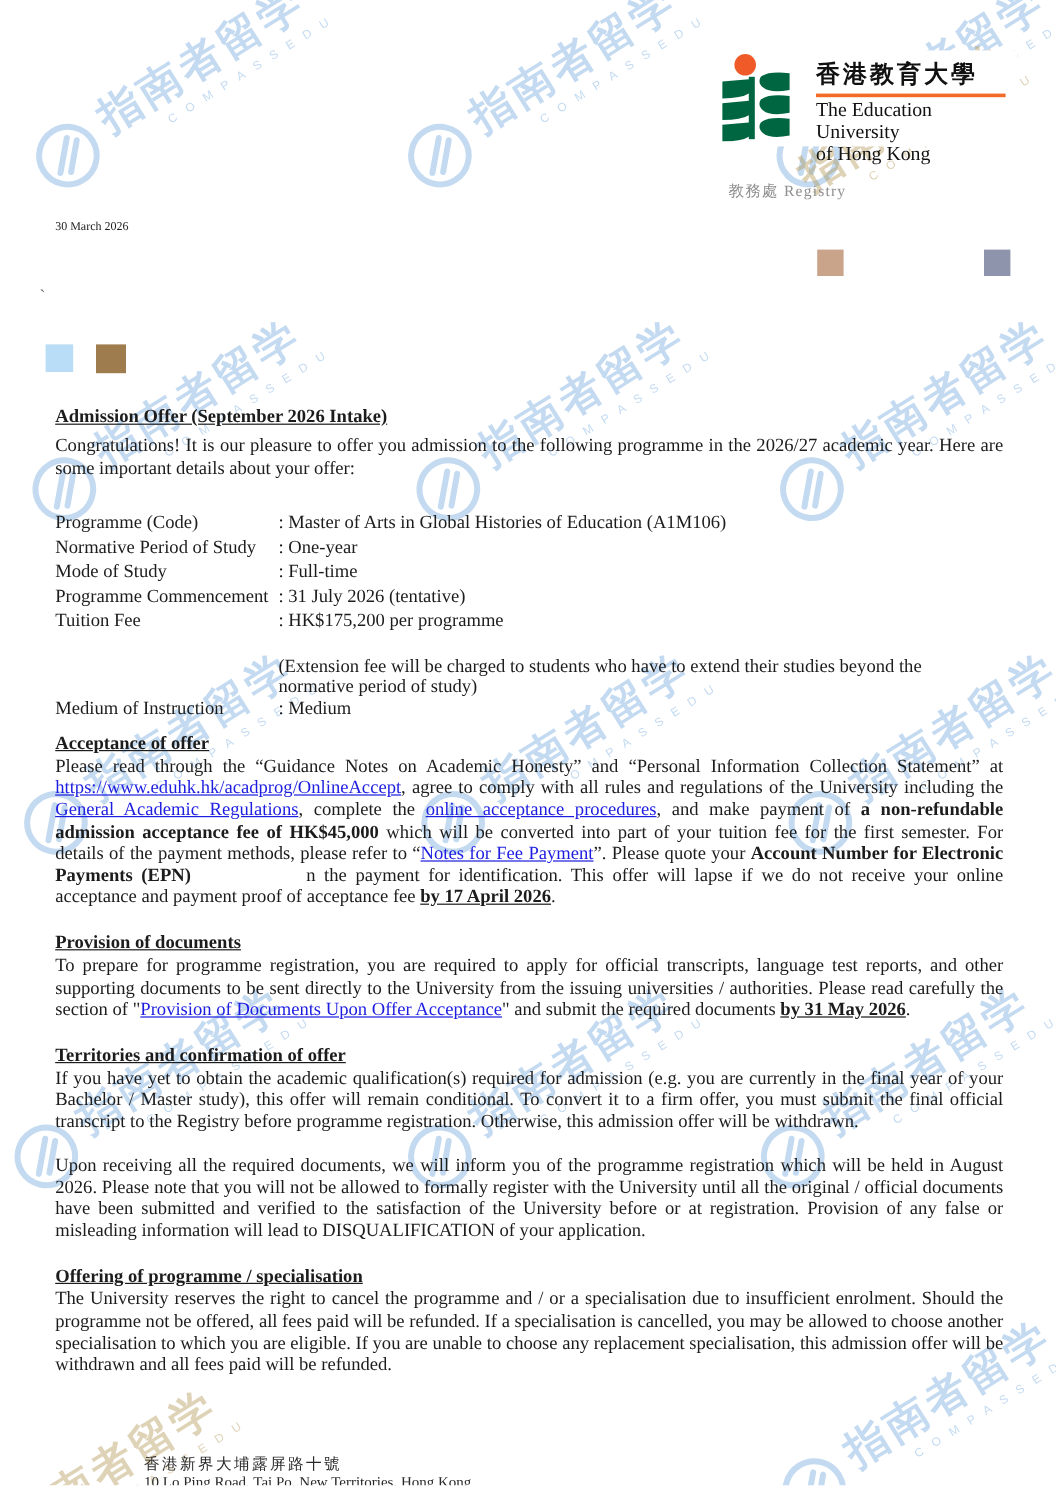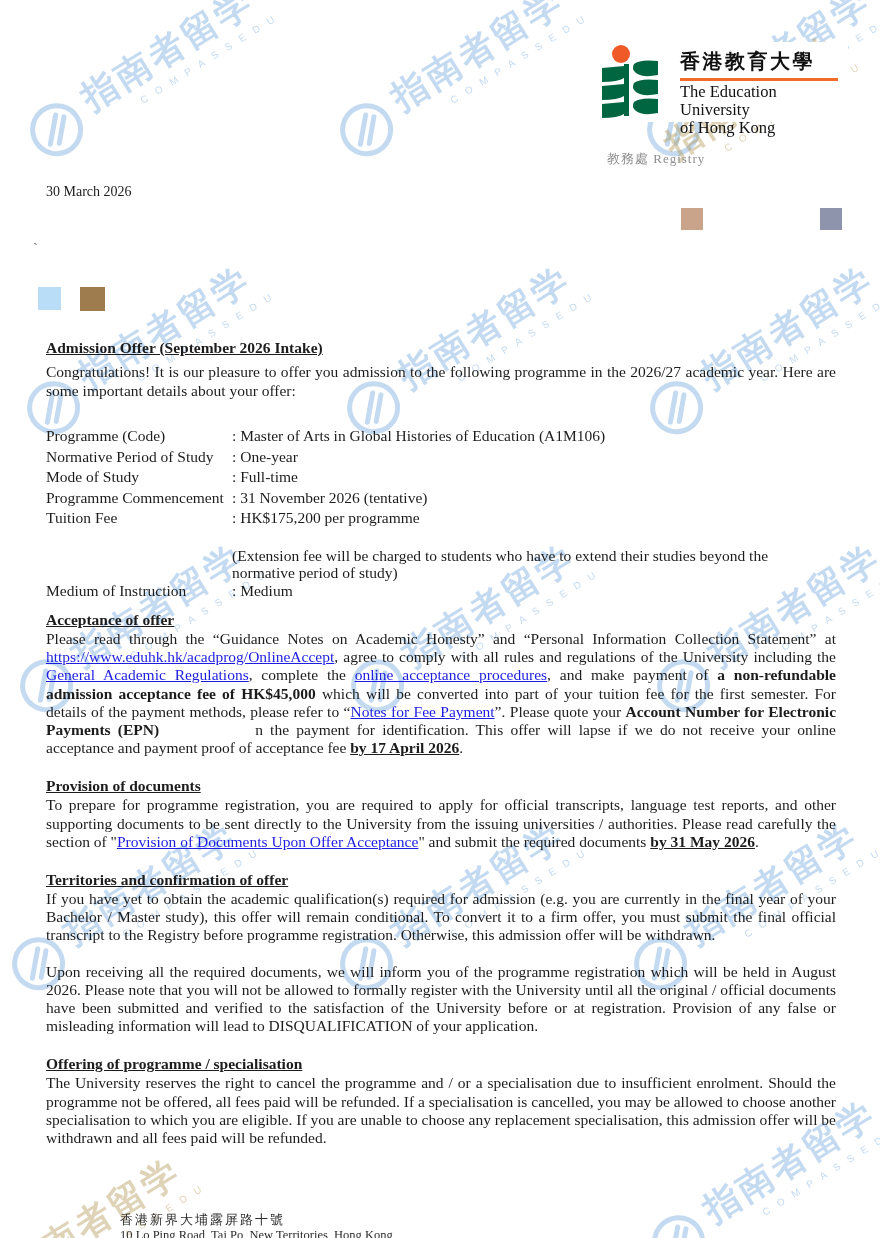--- a/index.html
+++ b/index.html
@@ -23,21 +23,21 @@
            font-family:"DejaVu Sans", sans-serif;white-space:nowrap;}
   .wm-letters{position:absolute;left:124px;top:132px;font-size:10px;letter-spacing:9.5px;
            font-family:"Liberation Sans", sans-serif;white-space:nowrap;}
 
   
   .sq{position:absolute;z-index:4;}
   .stray{position:absolute;left:33px;top:240px;font-size:15px;color:#666;z-index:4;}
 
   
   .abs{position:absolute;z-index:3;}
-  .date{left:46px;top:184px;font-size:14px;}
+  .date{left:46px;top:184px;font-size:10px;}
   .main-heading{left:46px;top:339px;font-size:15.5px;font-weight:bold;text-decoration:underline;}
   .intro{left:46px;top:363px;width:790px;font-size:15.5px;line-height:18.5px;text-align:justify;}
 
   .details{left:46px;top:426px;width:790px;font-size:15.5px;}
   .drow{display:flex;line-height:20.5px;}
   .dlabel{width:186px;flex:0 0 186px;}
   .dval{flex:1;}
   .dnote{width:556px;line-height:17px;margin-top:18px;}
 
   .sections{left:46px;top:611px;width:790px;font-size:15.5px;line-height:18.2px;}
@@ -104,21 +104,21 @@
     <div class="drow">
       <span class="dlabel">Normative Period of Study</span>
       <span class="dval">:&nbsp;<span>One-year</span></span>
     </div>
     <div class="drow">
       <span class="dlabel">Mode of Study</span>
       <span class="dval">:&nbsp;<span>Full-time</span></span>
     </div>
     <div class="drow">
       <span class="dlabel">Programme Commencement</span>
-      <span class="dval">:&nbsp;<span>31 November 2026 (tentative)</span></span>
+      <span class="dval">:&nbsp;<span>31 July 2026 (tentative)</span></span>
     </div>
     <div class="drow">
       <span class="dlabel">Tuition Fee</span>
       <span class="dval">:&nbsp;<span>HK$175,200 per programme</span>
         <div class="dnote">(Extension fee will be charged to students who have to extend their studies beyond the normative period of study)</div>
       </span>
     </div>
     <div class="drow">
       <span class="dlabel">Medium of Instruction</span>
       <span class="dval">:&nbsp;<span>Medium</span></span>

